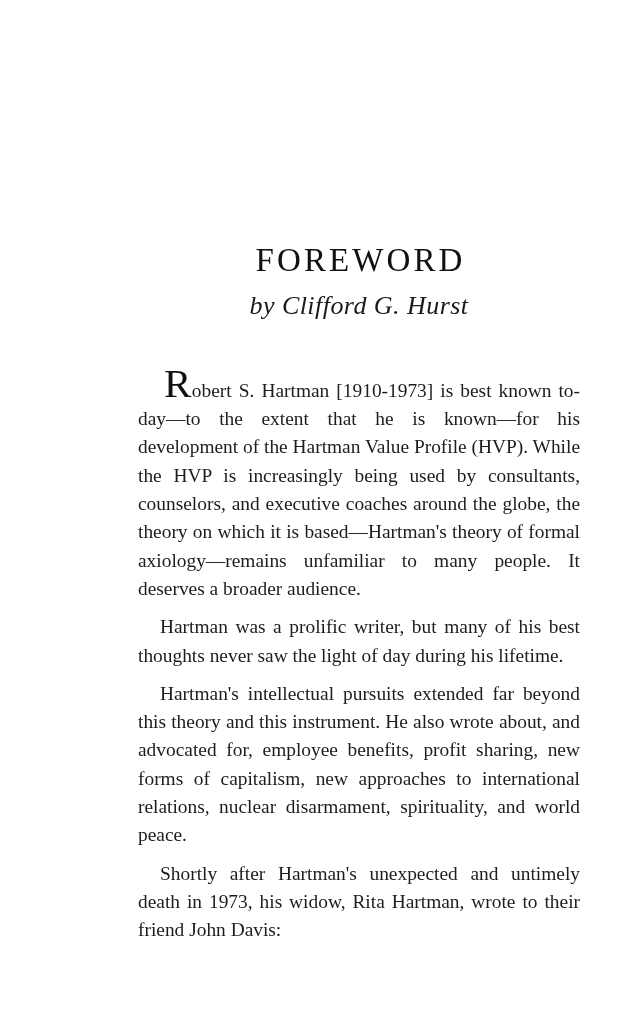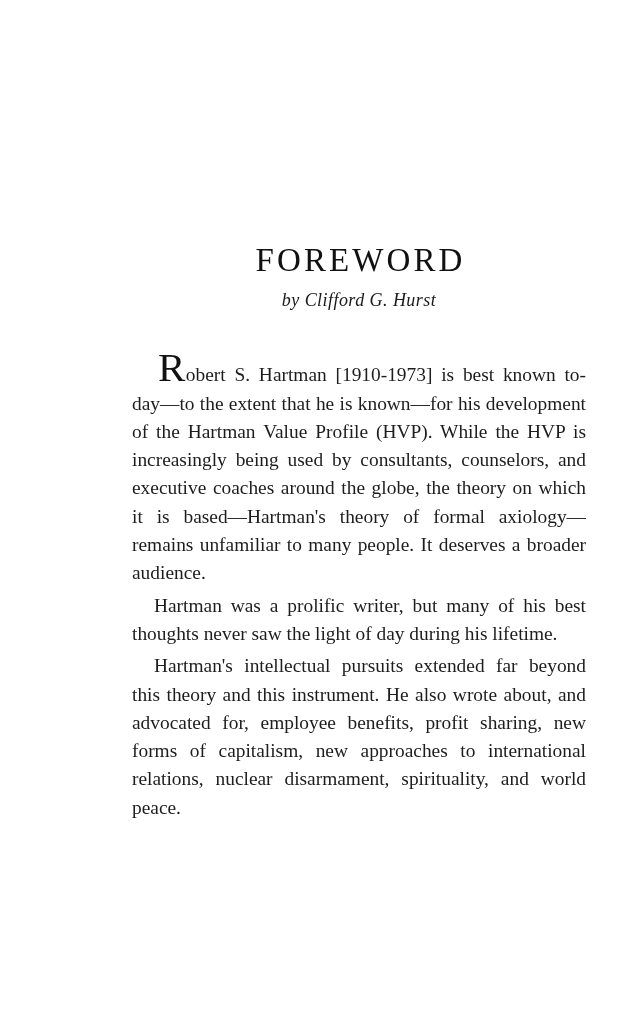--- a/index.html
+++ b/index.html
@@ -41,35 +41,35 @@
     line-height: 1.05;
     letter-spacing: 3.1px;
     text-align: center;
     text-indent: 3.1px;
     color: #111111;
   }
 
   .chapter-byline {
     margin: 0;
     padding-top: 12px;
-    font-size: 18px;
+    font-size: 26px;
     font-style: italic;
     line-height: 1.2;
     text-align: center;
     letter-spacing: 0.45px;
     color: #1a1a1a;
   }
 
   
   .body-copy {
     padding-top: 46px;
   }
 
   p.para {
-    margin: 4px;
+    margin: 10px;
     font-size: 19.4px;
     line-height: 28.3px;
     text-align: justify;
     text-justify: inter-word;
     text-indent: 22px;
     color: #1d1d1d;
     hyphens: none;
     -webkit-hyphens: none;
   }
 
@@ -101,16 +101,17 @@
     <div class="chapter-byline">by Clifford G. Hurst</div>
 
     <div class="body-copy">
 
       <p class="para first"><span class="initial-cap">R</span><span>obert S. Hartman [1910-1973] is best known to-day—to the extent that he is known—for his development of the Hartman Value Profile (HVP). While the HVP is increasingly being used by consultants, counselors, and executive coaches around the globe, the theory on which it is based—Hartman's theory of formal axiology—remains unfamiliar to many people. It deserves a broader audience.</span></p>
 
       <p class="para">Hartman was a prolific writer, but many of his best thoughts never saw the light of day during his lifetime.</p>
 
       <p class="para">Hartman's intellectual pursuits extended far beyond this theory and this instrument. He also wrote about, and advocated for, employee benefits, profit sharing, new forms of capitalism, new approaches to international relations, nuclear disarmament, spirituality, and world peace.</p>
 
+      <p class="para">Shortly after Hartman's unexpected and untimely death in 1973, his widow, Rita Hartman, wrote to their friend John Davis:</p>
 
     </div>
   </div>
 </div>
 
 </body></html>

